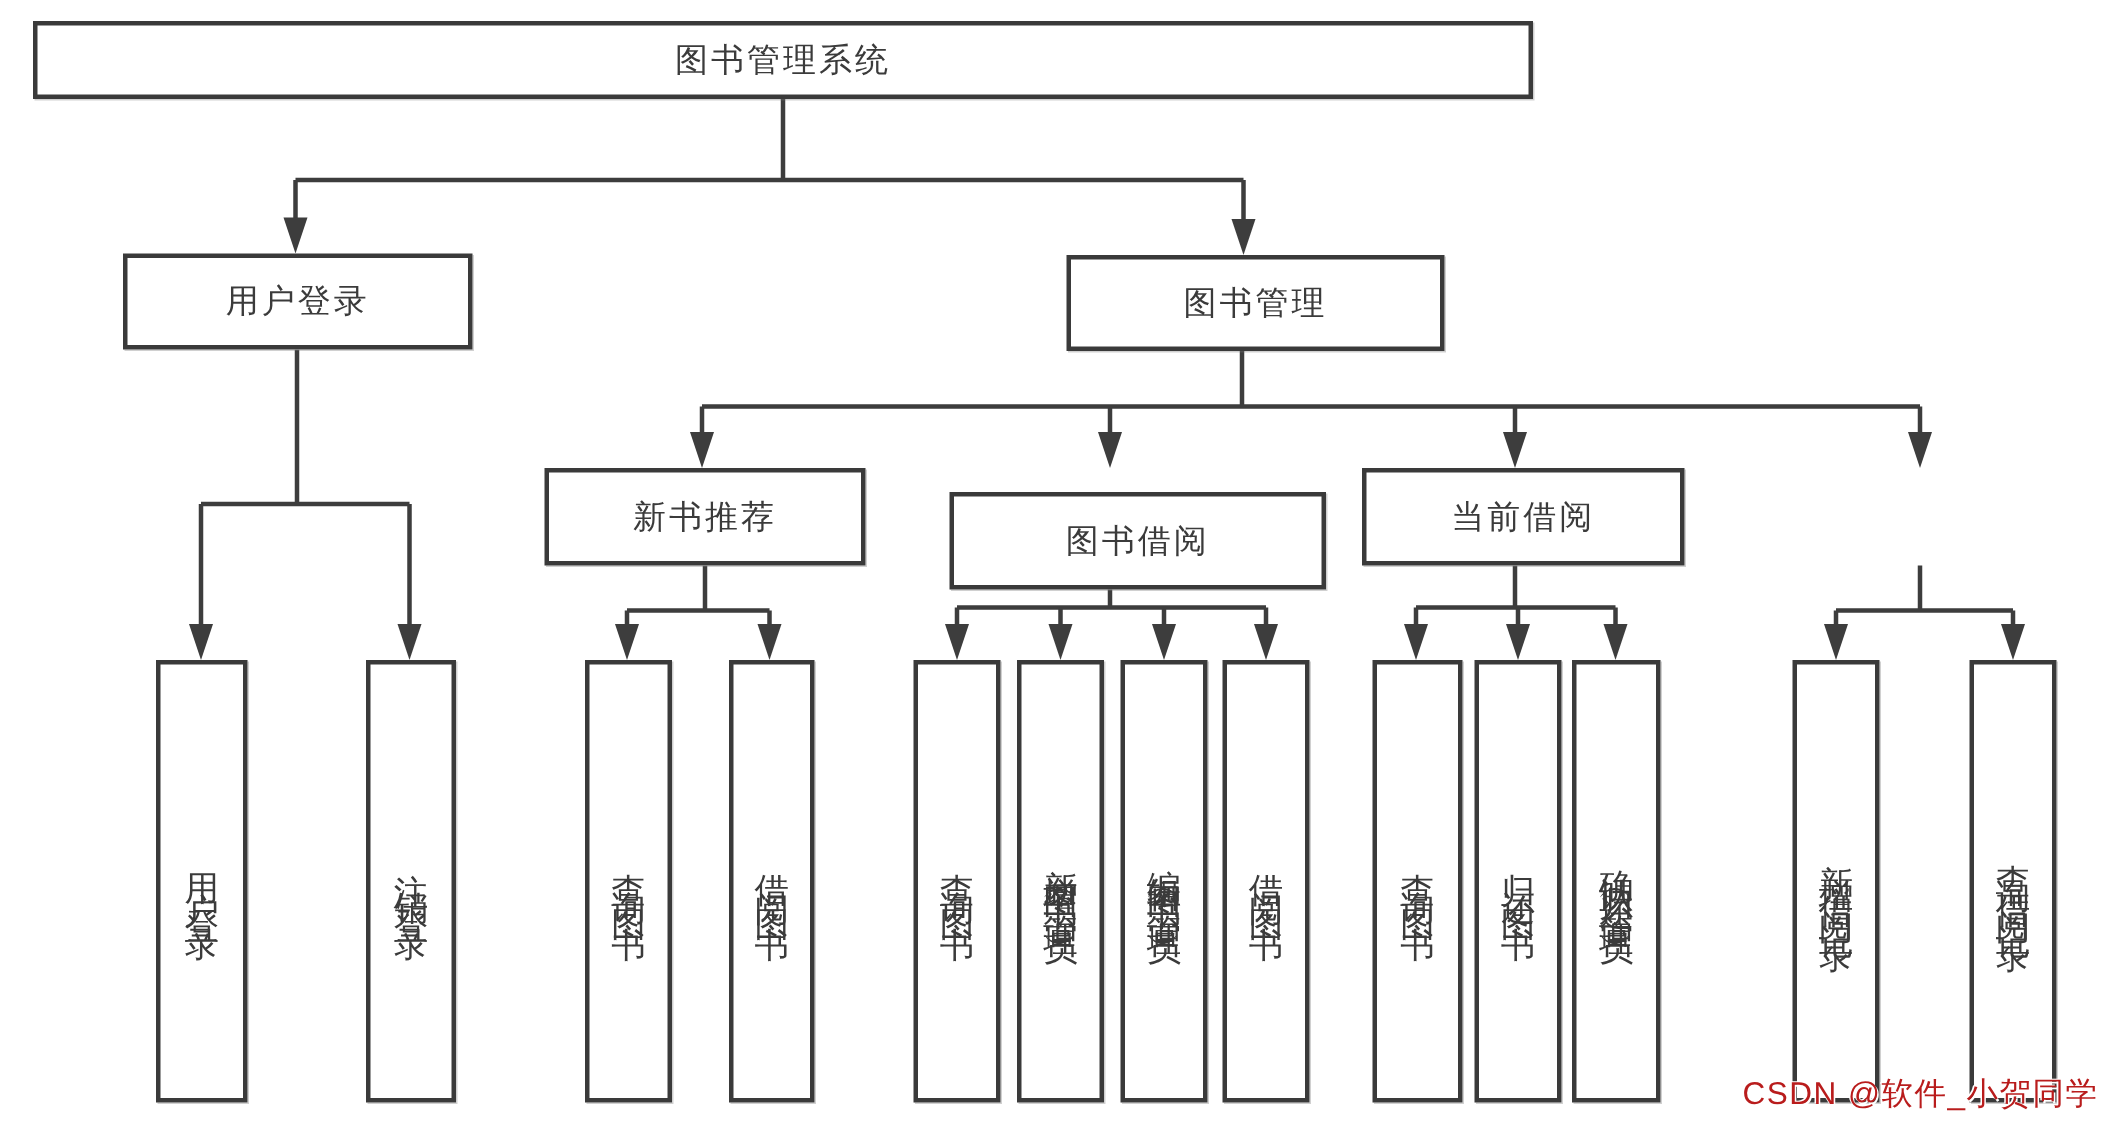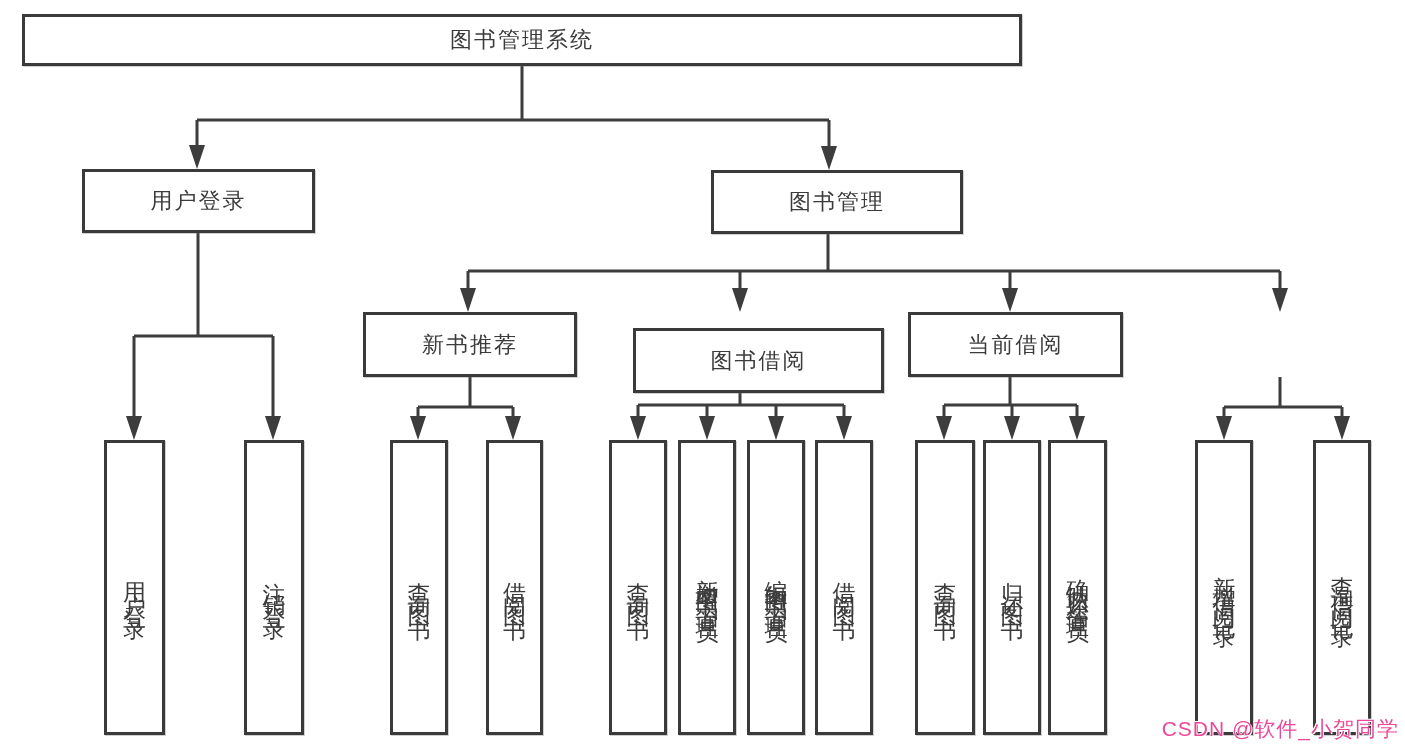--- a/index.html
+++ b/index.html
@@ -47,21 +47,21 @@
 
   .leaf.long { letter-spacing: 6px; }
   .leaf.mid  { letter-spacing: 10px; }
 
   .watermark {
     position: absolute;
     right: 6px;
     bottom: 4px;
     font-size: 21px;
     letter-spacing: 1px;
-    color: #ec4899;
+    color: #b91c1c;
     text-shadow: 1px 1px 0 #ffffff, -1px -1px 0 #ffffff;
     white-space: nowrap;
     pointer-events: none;
     z-index: 10;
   }
 </style>
 </head>
 <body>
 
 <div class="stage">

